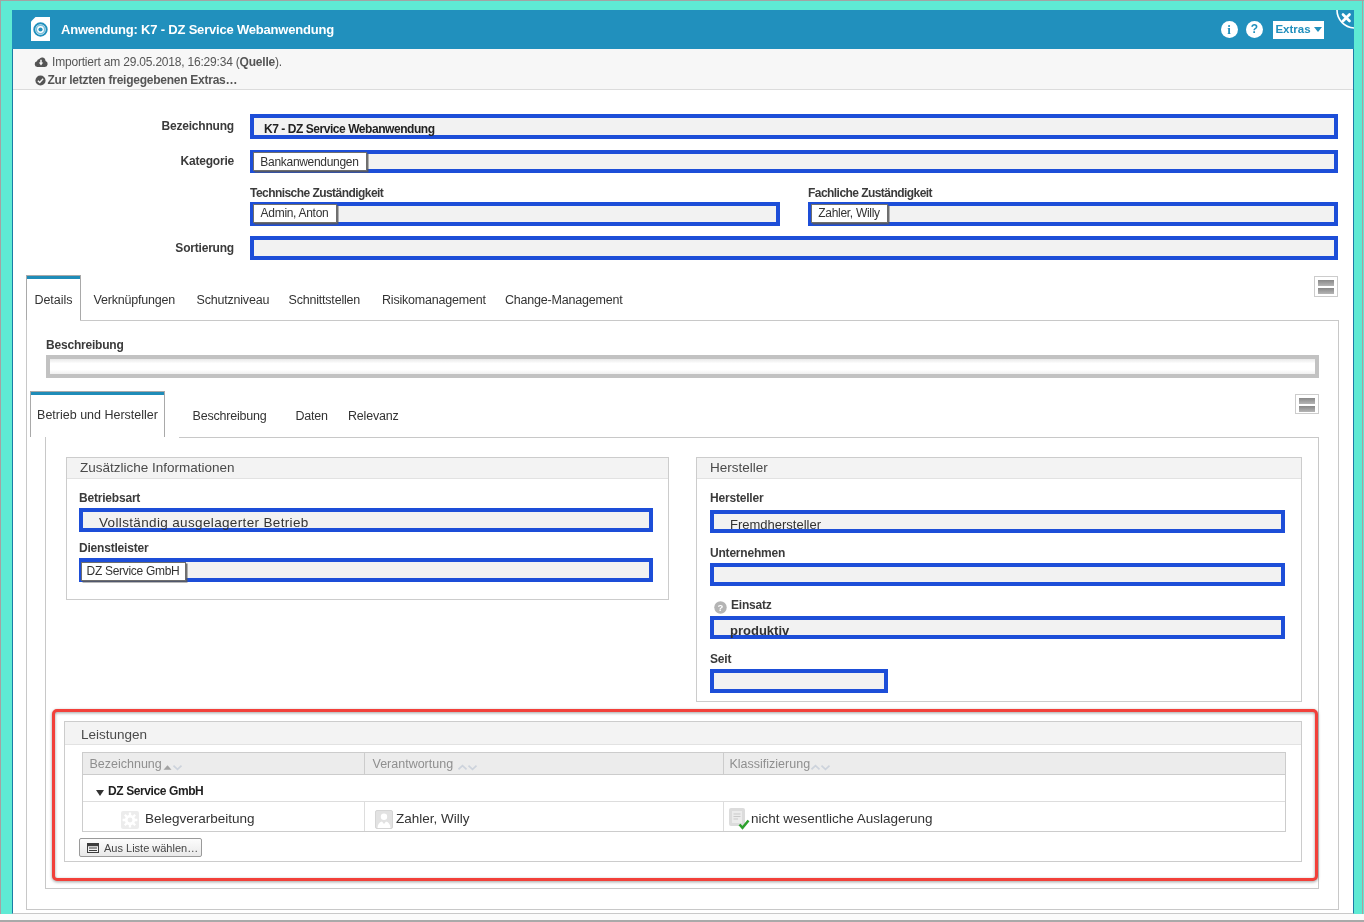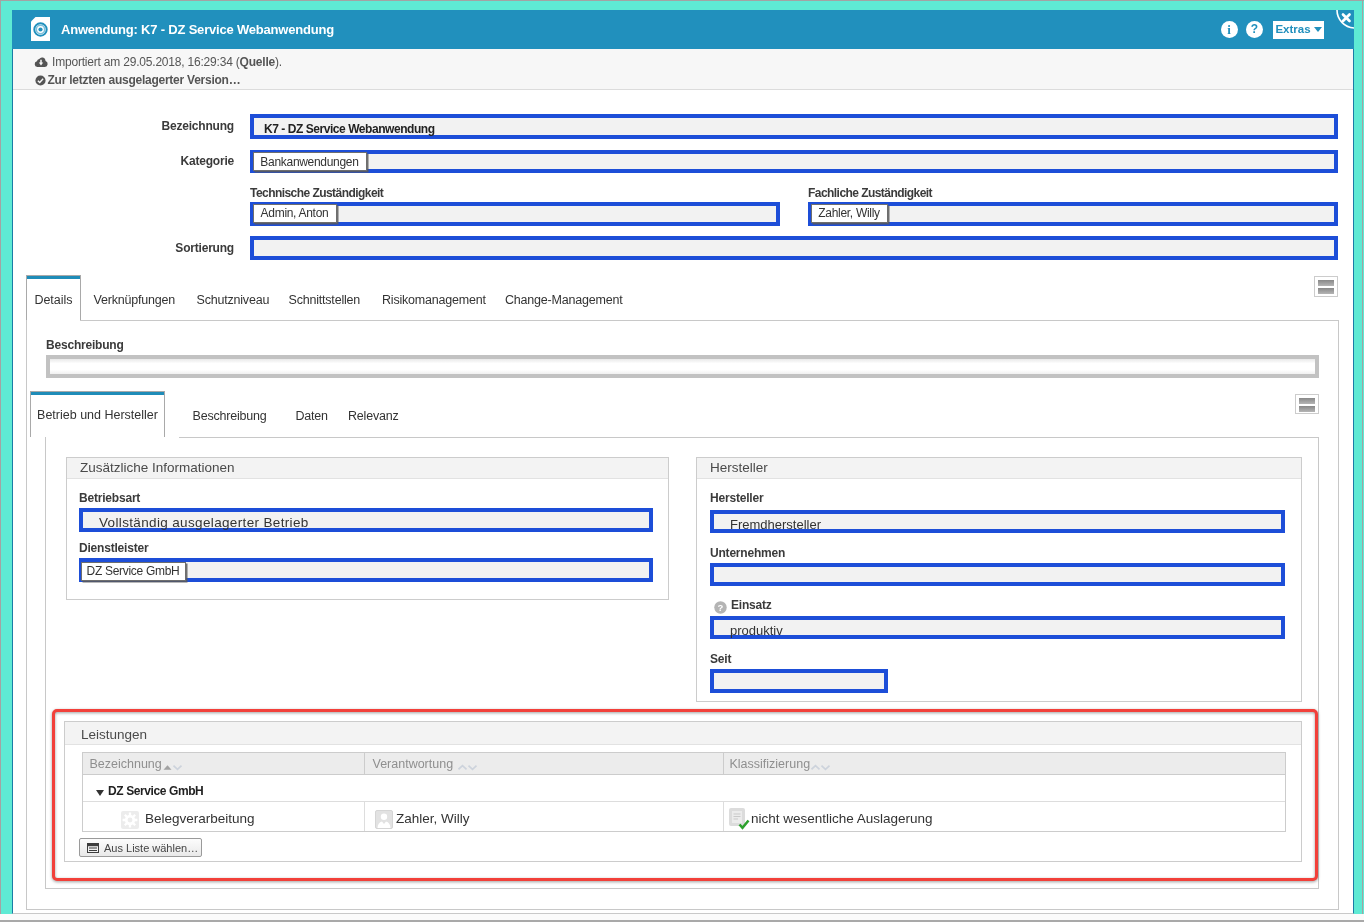--- a/index.html
+++ b/index.html
@@ -74,21 +74,21 @@
     <path d="M11.6 4.9 A3.5 3.5 0 0 0 5.2 3.0 A2.9 2.9 0 0 0 2.9 5.2 A2.9 2.9 0 0 0 3.3 10.9 L10.9 10.9 A3.1 3.1 0 0 0 11.6 4.9 Z" fill="#555"></path>
     <path d="M7 3.8 L7 7.6" stroke="#f7f7f7" stroke-width="1.5" fill="none"></path>
     <path d="M4.8 6.6 L9.2 6.6 L7 9.4 Z" fill="#f7f7f7"></path>
     <path d="M4.8 6.6 L9.2 6.6 L7 9.4 Z" fill="none" stroke="#555" stroke-width="0"></path>
   </svg>
   <div class="l1">Importiert am 29.05.2018, 16:29:34 (<b>Quelle</b>).</div>
   <svg class="abs" style="left:22px;top:25.5px" width="11" height="11" viewBox="0 0 13 13">
     <circle cx="6.5" cy="6.5" r="6" fill="#555"></circle>
     <path d="M3.4 6.7 L5.6 8.9 L9.6 4.5" stroke="#f7f7f7" stroke-width="1.7" fill="none"></path>
   </svg>
-  <div class="l2">Zur letzten ausgelagerter Version…</div>
+  <div class="l2">Zur letzten freigegebenen Extras…</div>
 </div>
 
 <div class="lbl rlbl" style="left:100px;top:118px;width:134px;">Bezeichnung</div>
 <div class="inp" style="left:250px;top:114px;width:1088px;height:25px;font-weight:bold;color:#222;line-height:23px;font-size:12px;letter-spacing:-0.45px;">K7 - DZ Service Webanwendung</div>
 
 <div class="lbl rlbl" style="left:100px;top:153px;width:134px;">Kategorie</div>
 <div class="inp" style="left:250px;top:150px;width:1088px;height:23px;"></div>
 <div class="chip" style="left:252.5px;top:151.5px;width:114px;height:19.5px;line-height:18px;">Bankanwendungen</div>
 
 <div class="lbl" style="left:250px;top:185px;letter-spacing:-0.55px;">Technische Zuständigkeit</div>
@@ -142,21 +142,21 @@
 </div>
 <div class="lbl" style="left:710px;top:490px;">Hersteller</div>
 <div class="inp" style="left:710px;top:510px;width:575px;height:23px;padding-left:16px;">Fremdhersteller</div>
 <div class="lbl" style="left:710px;top:545px;">Unternehmen</div>
 <div class="inp" style="left:710px;top:563px;width:575px;height:23px;"></div>
 <svg class="abs" style="left:713.5px;top:600.5px;" width="13" height="13" viewBox="0 0 13 13">
   <circle cx="6.5" cy="6.5" r="6.25" fill="#b4b4b4"></circle>
   <text x="6.5" y="9.6" font-size="9.5" font-weight="bold" fill="#fff" text-anchor="middle" font-family="Liberation Sans,sans-serif">?</text>
 </svg>
 <div class="lbl" style="left:731px;top:597px;">Einsatz</div>
-<div class="inp" style="left:710px;top:616px;width:575px;height:23px;padding-left:16px;">produktiv</div>
+<div class="inp" style="left:710px;top:616px;width:575px;height:23px;padding-left:16px;font-weight:bold;">produktiv</div>
 <div class="lbl" style="left:710px;top:651px;">Seit</div>
 <div class="inp" style="left:710px;top:669px;width:178px;height:24px;"></div>
 
 <div id="redbox"></div>
 <div class="fs" style="left:64px;top:721px;width:1238px;height:141px;">
   <div class="fsh" style="height:22.5px;line-height:26px;padding-left:16px;">Leistungen</div>
 </div>
 
 <div class="abs" style="left:82px;top:752px;width:1204px;height:80px;border:1px solid #ccc;background:#fff;">
 

